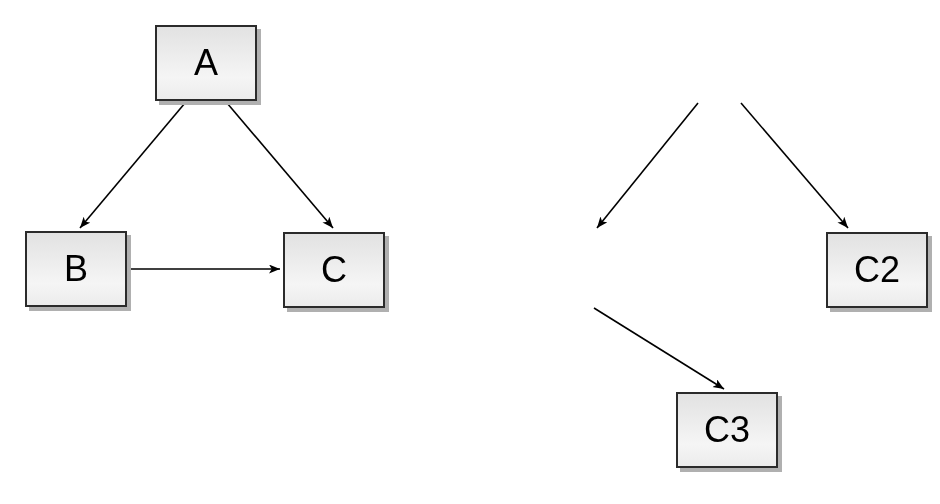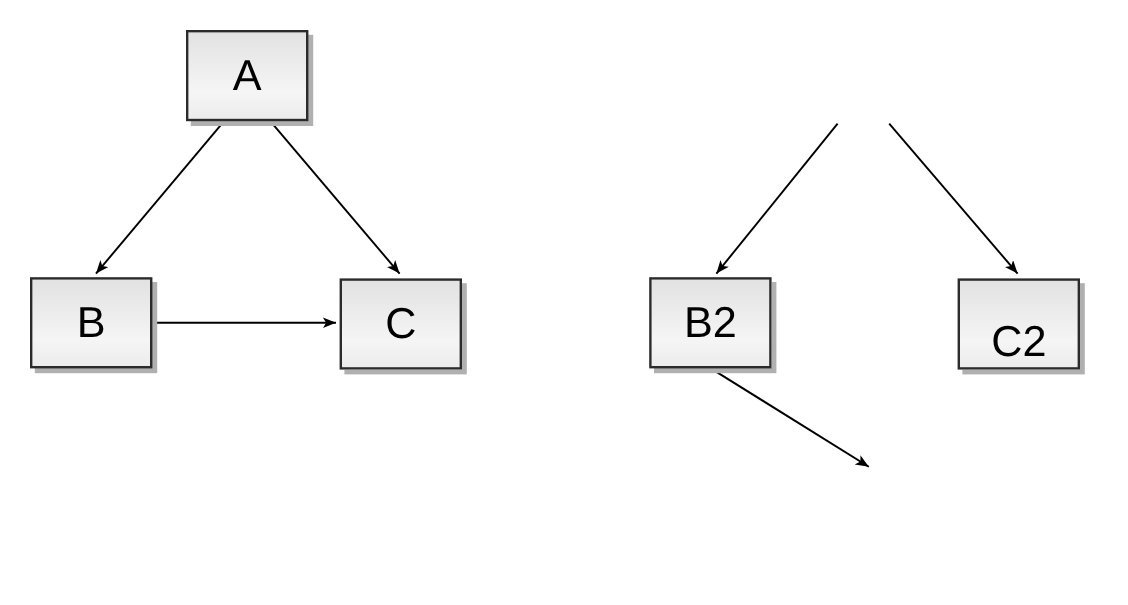--- a/index.html
+++ b/index.html
@@ -32,21 +32,21 @@
     color: #000000;
     box-sizing: content-box;
   }
   
   .pos-a  { left: 155px; top: 25px;  }
   .pos-b  { left: 25px;  top: 231px; }
   .pos-c  { left: 283px; top: 232px; }
   
   .pos-a2 { left: 669px; top: 25px;  }
   .pos-b2 { left: 541px; top: 231px; }
-  .pos-c2 { left: 798px; top: 232px; align-items: flex-end; }
+  .pos-c2 { left: 826px; top: 232px; }
   .pos-c3 { left: 676px; top: 392px; }
 
   #edges {
     position: absolute;
     left: 0; top: 0;
     width: 940px;
     height: 504px;
     pointer-events: none;
   }
   #edges line {
@@ -78,20 +78,20 @@
   <div class="node pos-a">
     <span>A</span>
   </div>
   <div class="node pos-b">
     <span>B</span>
   </div>
   <div class="node pos-c">
     <span>C</span>
   </div>
 
-  <div class="node pos-b2">
-    <span>B2</span>
-  </div>
   <div class="node pos-c2">
     <span>C2</span>
+  </div>
+  <div class="node pos-c3">
+    <span>C3</span>
   </div>
 
 </div>
 
 </body></html>

